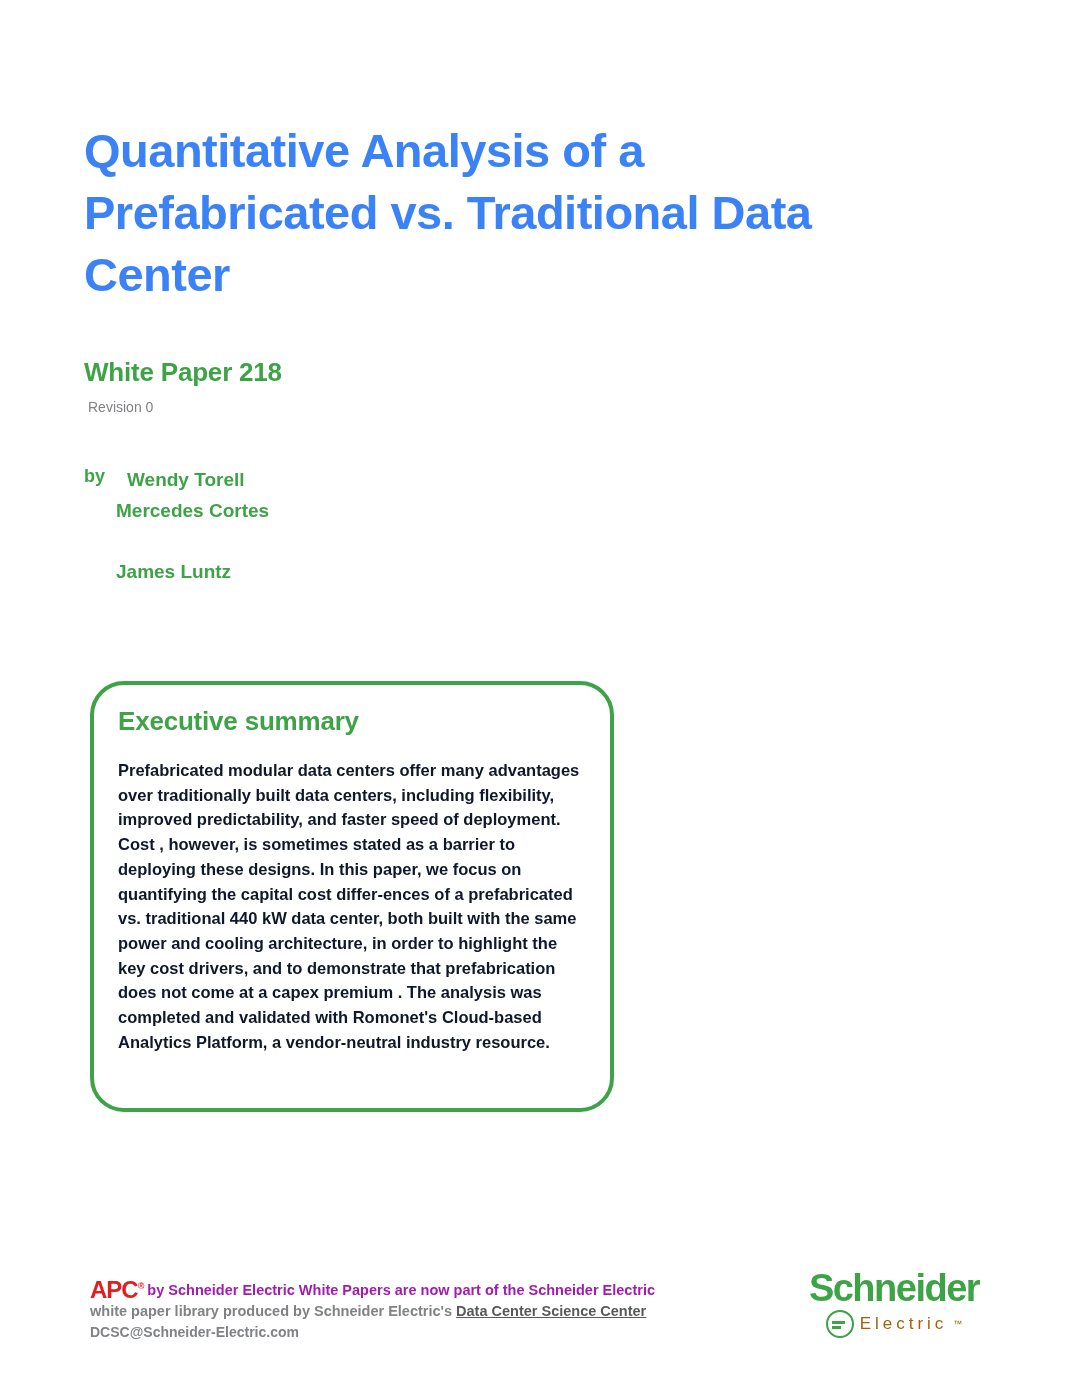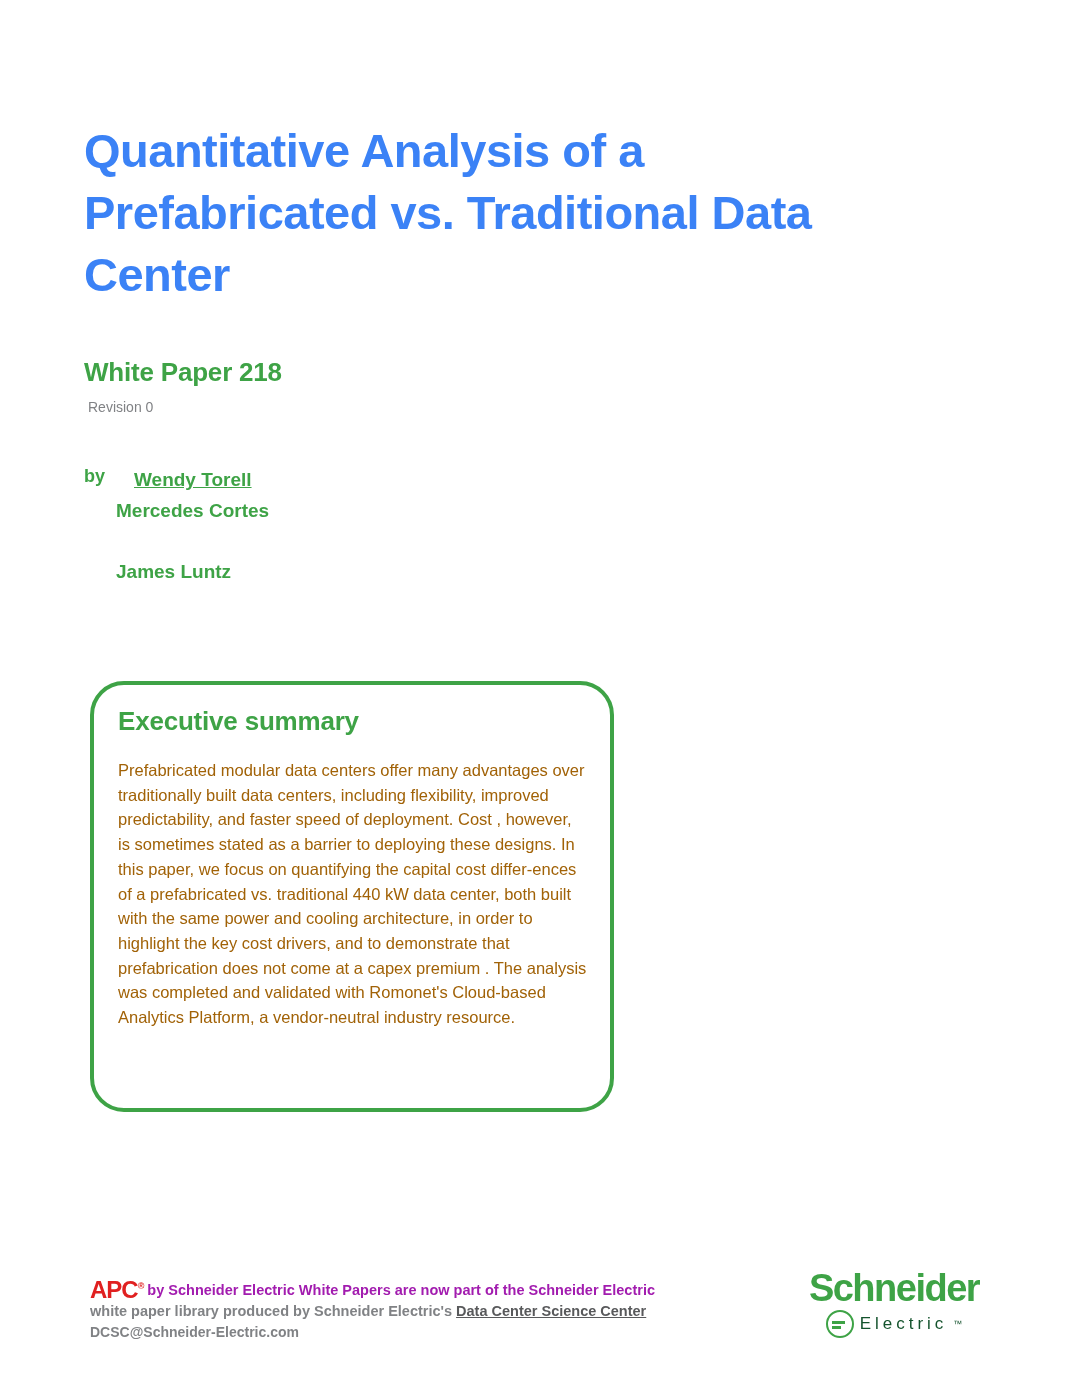--- a/index.html
+++ b/index.html
@@ -64,21 +64,21 @@
   }
   .authors {
     position: absolute;
     left: 118px;
     top: 464px;
     font-size: 19px;
     font-weight: bold;
     color: #3ea346;
     line-height: 31px;
   }
-  .authors div:nth-child(1) { margin-left: 16px; text-decoration: underline; }
+  .authors div:nth-child(1) { margin-left: 9px; }
   .authors div:nth-child(2) { margin-left: -2px; }
   .authors div:nth-child(3) { margin-left: -2px; margin-top: 30px; }
 
   
   .exec-box {
     position: absolute;
     left: 90px;
     top: 681px;
     width: 524px;
     height: 431px;
@@ -95,22 +95,22 @@
     color: #3ea346;
     letter-spacing: -0.2px;
   }
   .exec-body {
     position: absolute;
     left: 118px;
     top: 758px;
     width: 470px;
     font-size: 16.5px;
     line-height: 24.7px;
-    font-weight: normal;
-    color: #a16207;
+    font-weight: bold;
+    color: #0f172a;
   }
 
   
   .footer {
     position: absolute;
     left: 90px;
     top: 1276px;
     width: 600px;
   }
   .apc-logo {
@@ -164,21 +164,21 @@
     font-size: 38px;
     font-weight: bold;
     color: #3ea346;
     letter-spacing: -1.5px;
     line-height: 40px;
   }
   .schneider-sub {
     margin-top: 2px;
     font-size: 17px;
     letter-spacing: 4px;
-    color: #14532d;
+    color: #a16207;
     font-weight: normal;
     display: flex;
     align-items: center;
     justify-content: center;
     gap: 6px;
   }
   .schneider-mark {
     display: inline-block;
     width: 24px;
     height: 24px;

